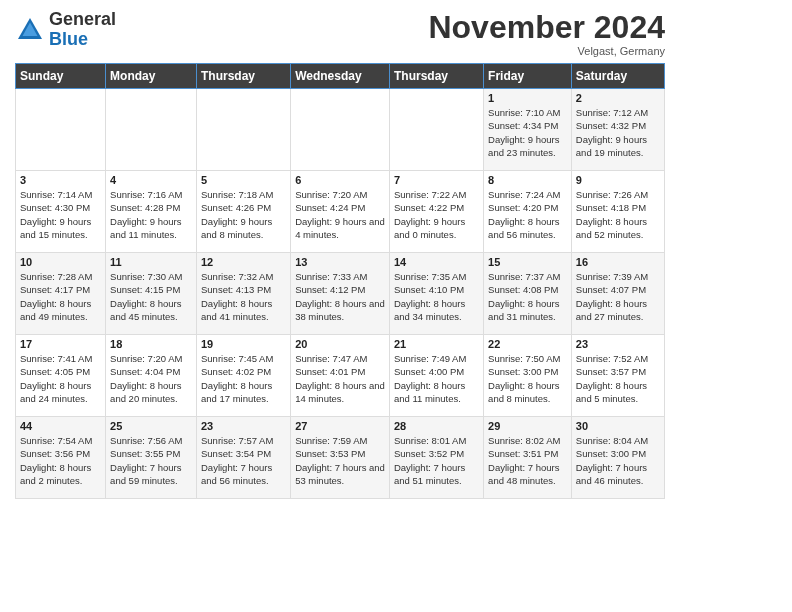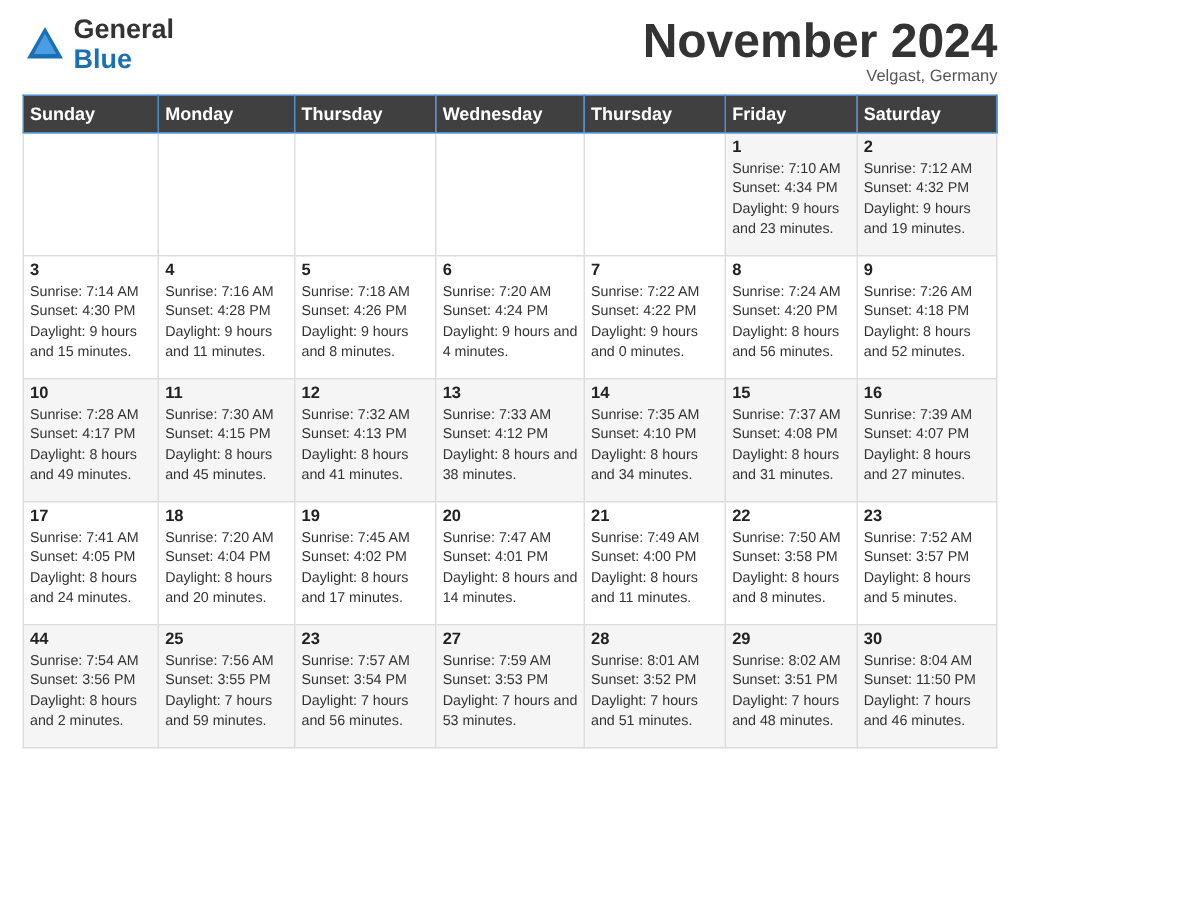--- a/index.html
+++ b/index.html
@@ -261,21 +261,21 @@
           </td>
           <td>
             <span class="day-num">21</span>
             <div class="day-info">Sunrise: 7:49 AM
 Sunset: 4:00 PM
 Daylight: 8 hours and 11 minutes.</div>
           </td>
           <td>
             <span class="day-num">22</span>
             <div class="day-info">Sunrise: 7:50 AM
-Sunset: 3:58 PM
+Sunset: 3:00 PM
 Daylight: 8 hours and 8 minutes.</div>
           </td>
           <td>
             <span class="day-num">23</span>
             <div class="day-info">Sunrise: 7:52 AM
 Sunset: 3:57 PM
 Daylight: 8 hours and 5 minutes.</div>
           </td>
         </tr>
         <tr>
@@ -311,19 +311,19 @@
           </td>
           <td>
             <span class="day-num">29</span>
             <div class="day-info">Sunrise: 8:02 AM
 Sunset: 3:51 PM
 Daylight: 7 hours and 48 minutes.</div>
           </td>
           <td>
             <span class="day-num">30</span>
             <div class="day-info">Sunrise: 8:04 AM
-Sunset: 11:50 PM
+Sunset: 3:00 PM
 Daylight: 7 hours and 46 minutes.</div>
           </td>
         </tr>
       </tbody>
   </table>
 </div>
 
 </body></html>

